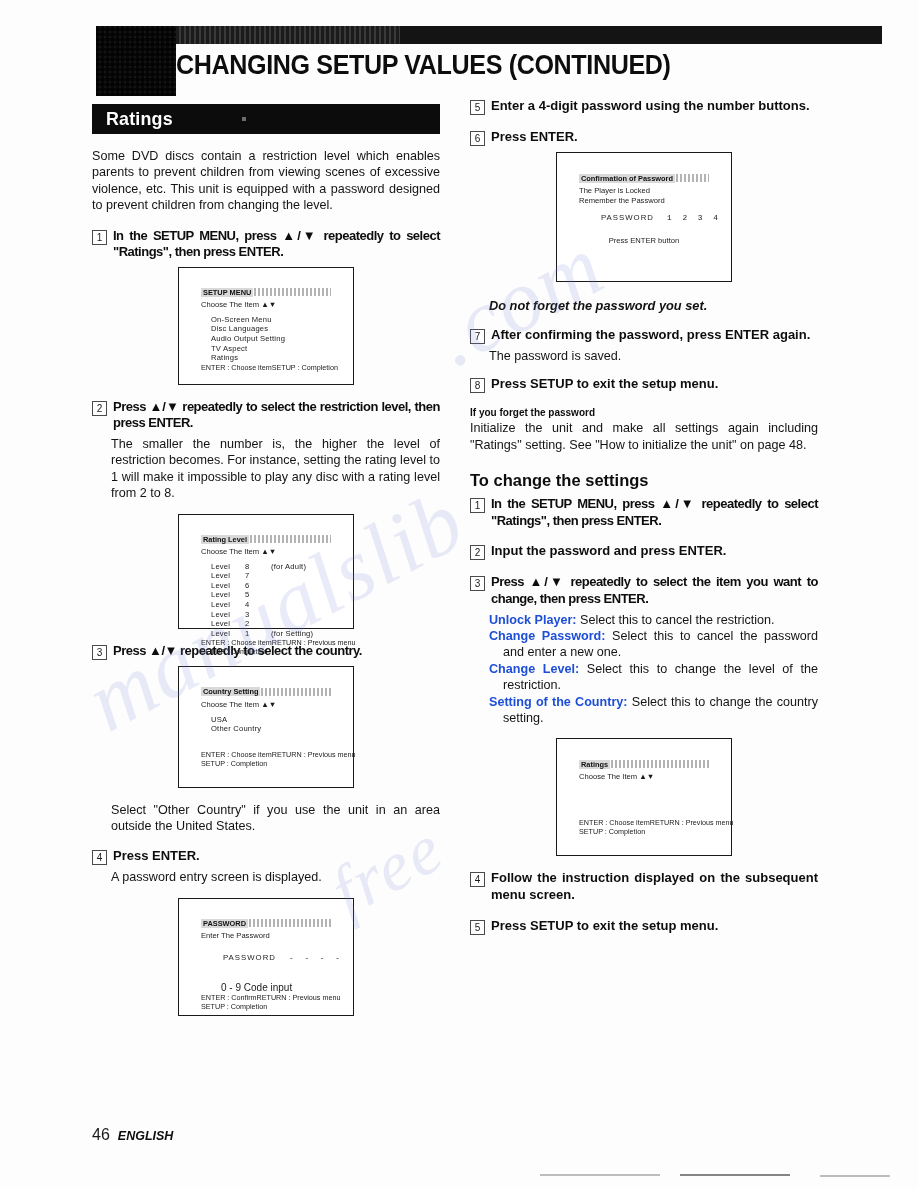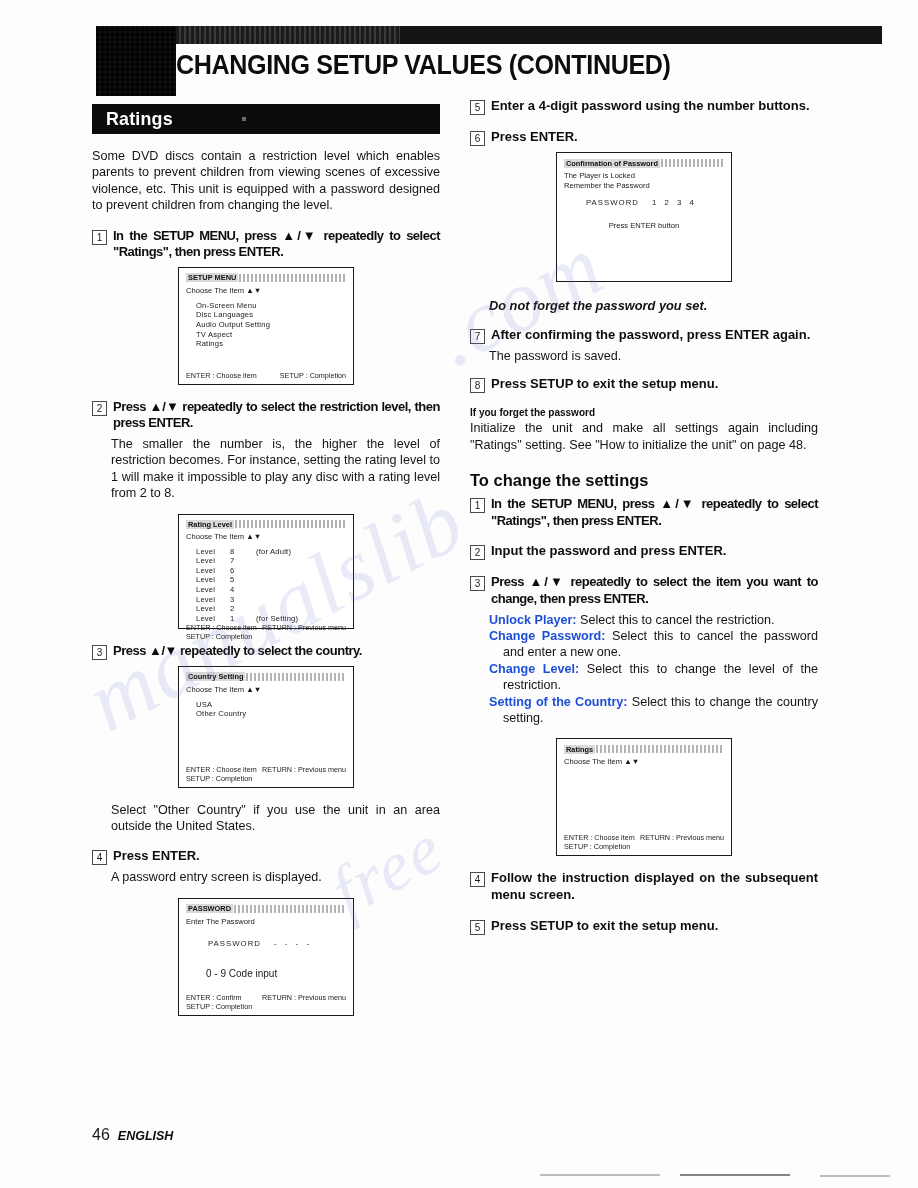--- a/index.html
+++ b/index.html
@@ -217,21 +217,21 @@
   
   .osd-wrap {
     display: flex;
     justify-content: center;
     margin: 6px 0 14px 0;
   }
   .osd {
     width: 176px;
     border: 1.6px solid #1a1a1a;
     background: #ffffff;
-    padding: 1px;
+    padding: 16px;
     position: relative;
     font-family: "Liberation Sans", sans-serif;
     color: #1a1a1a;
     box-sizing: border-box;
   }
   .osd-inner {
     position: relative;
     padding: 4px 6px 3px 6px;
     height: 100%;
     box-sizing: border-box;
@@ -298,21 +298,21 @@
   .osd-rate-row .num  { width: 26px; }
   .osd-rate-row .note { }
 
   
   .osd-pwd-line {
     font-size: 7.8px;
     margin: 7px 0 0 22px;
     letter-spacing: 1px;
     white-space: nowrap;
   }
-  .osd-pwd-line .dots { letter-spacing: 3px; margin-left: 10px; }
+  .osd-pwd-line .dots { letter-spacing: 3px; margin-left: 10px; font-family: Liberation Mono, monospace; }
   .osd-center {
     font-size: 7.6px;
     text-align: center;
     margin-top: 14px;
     white-space: nowrap;
   }
   .osd-codeline {
     font-size: 10px;
     margin: 20px 0 0 20px;
     white-space: nowrap;

